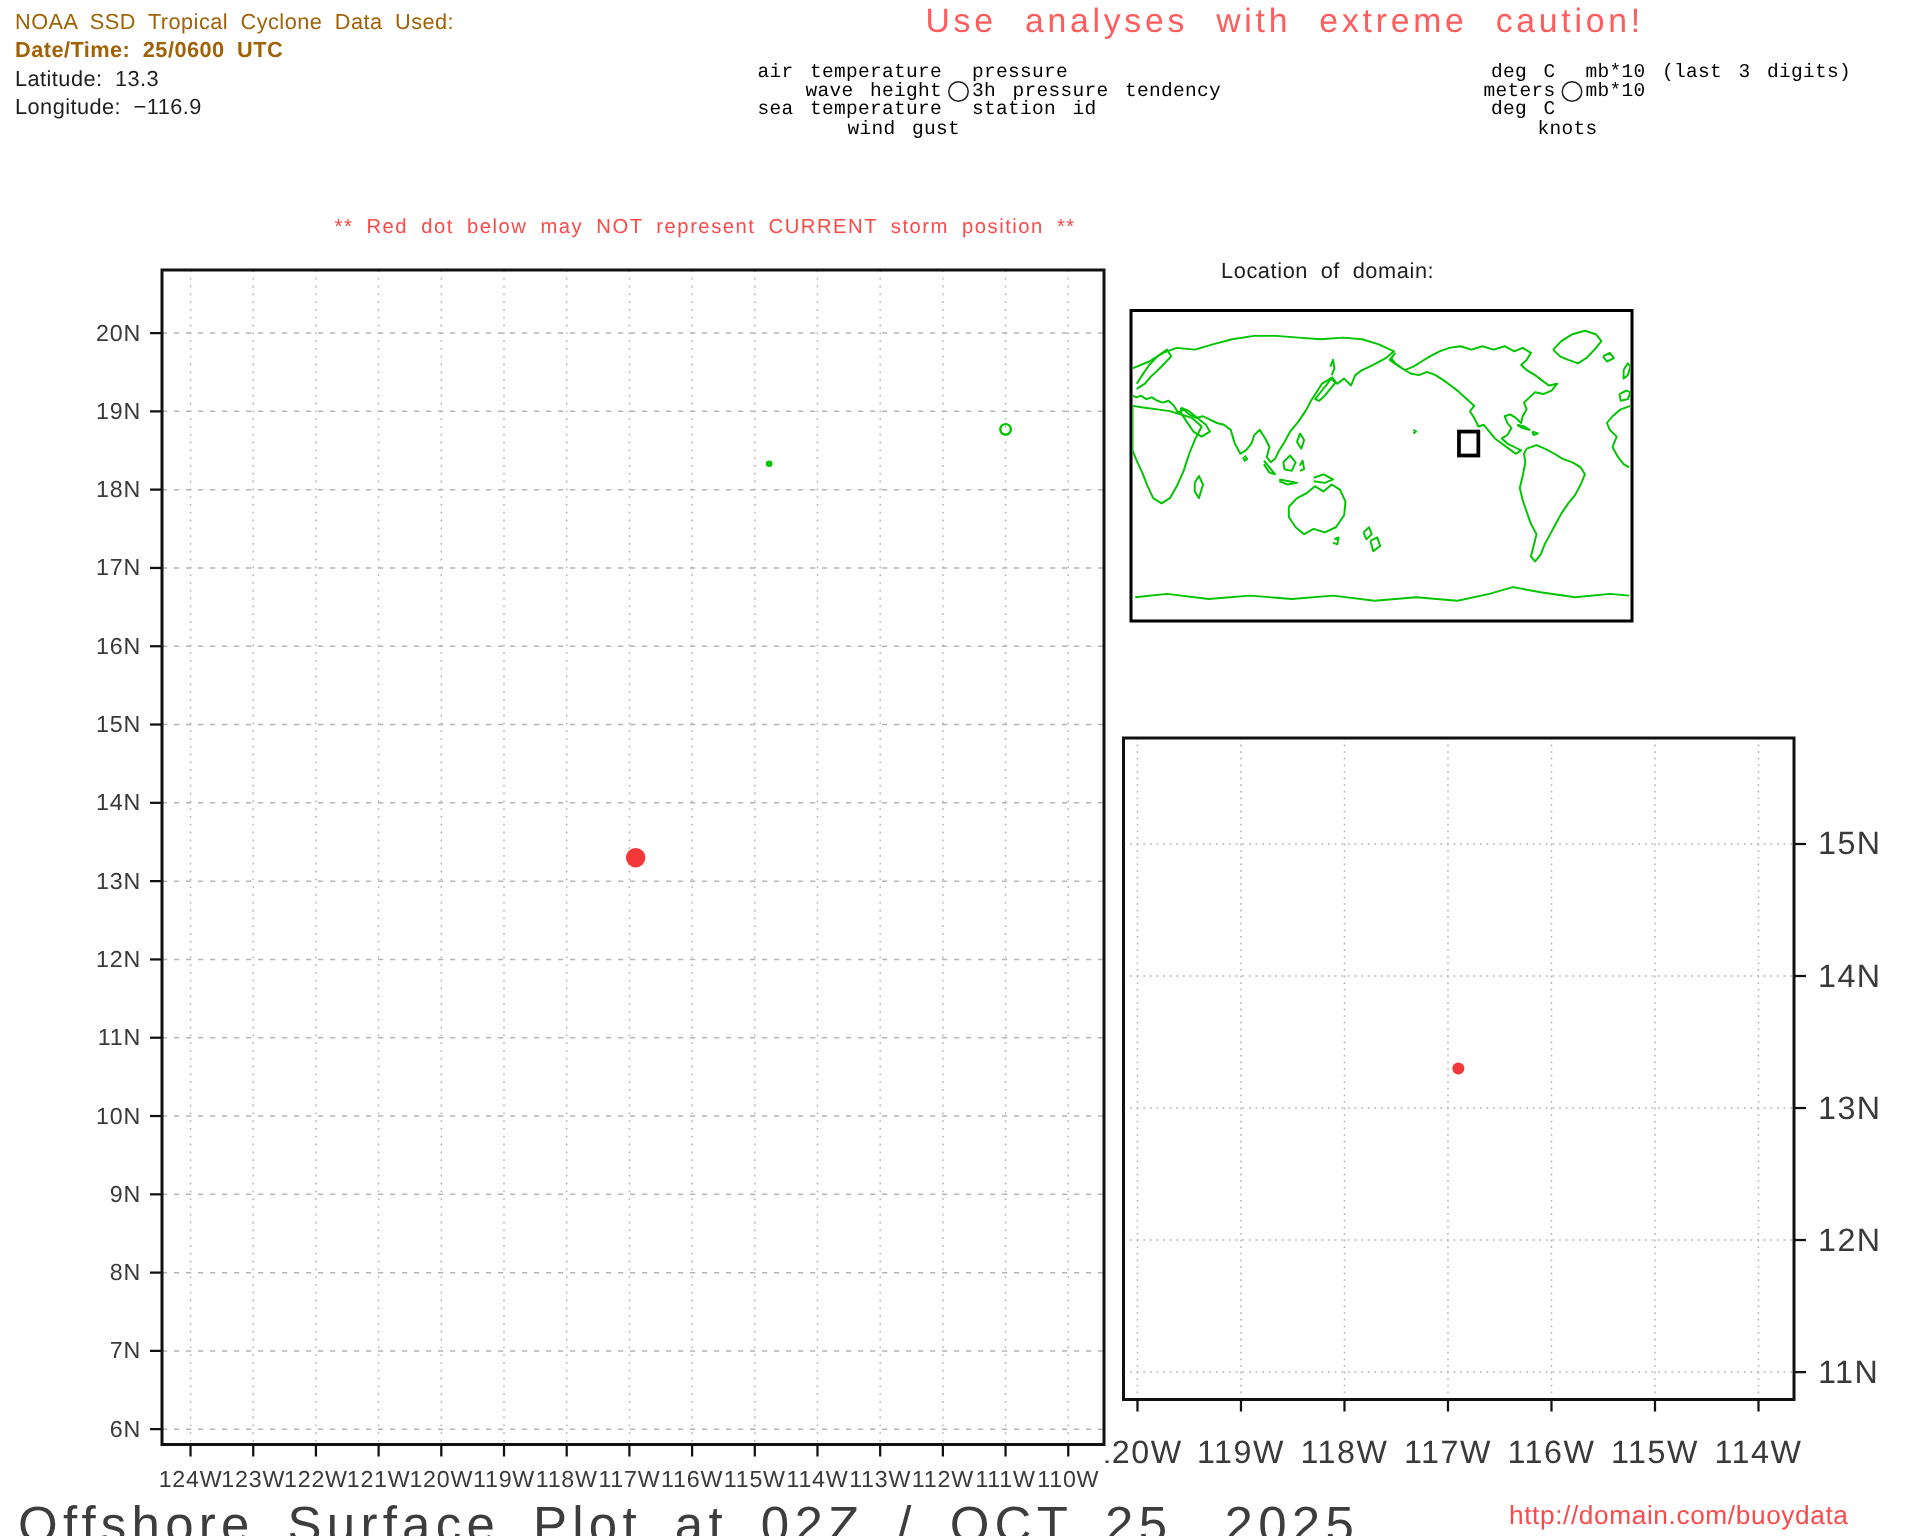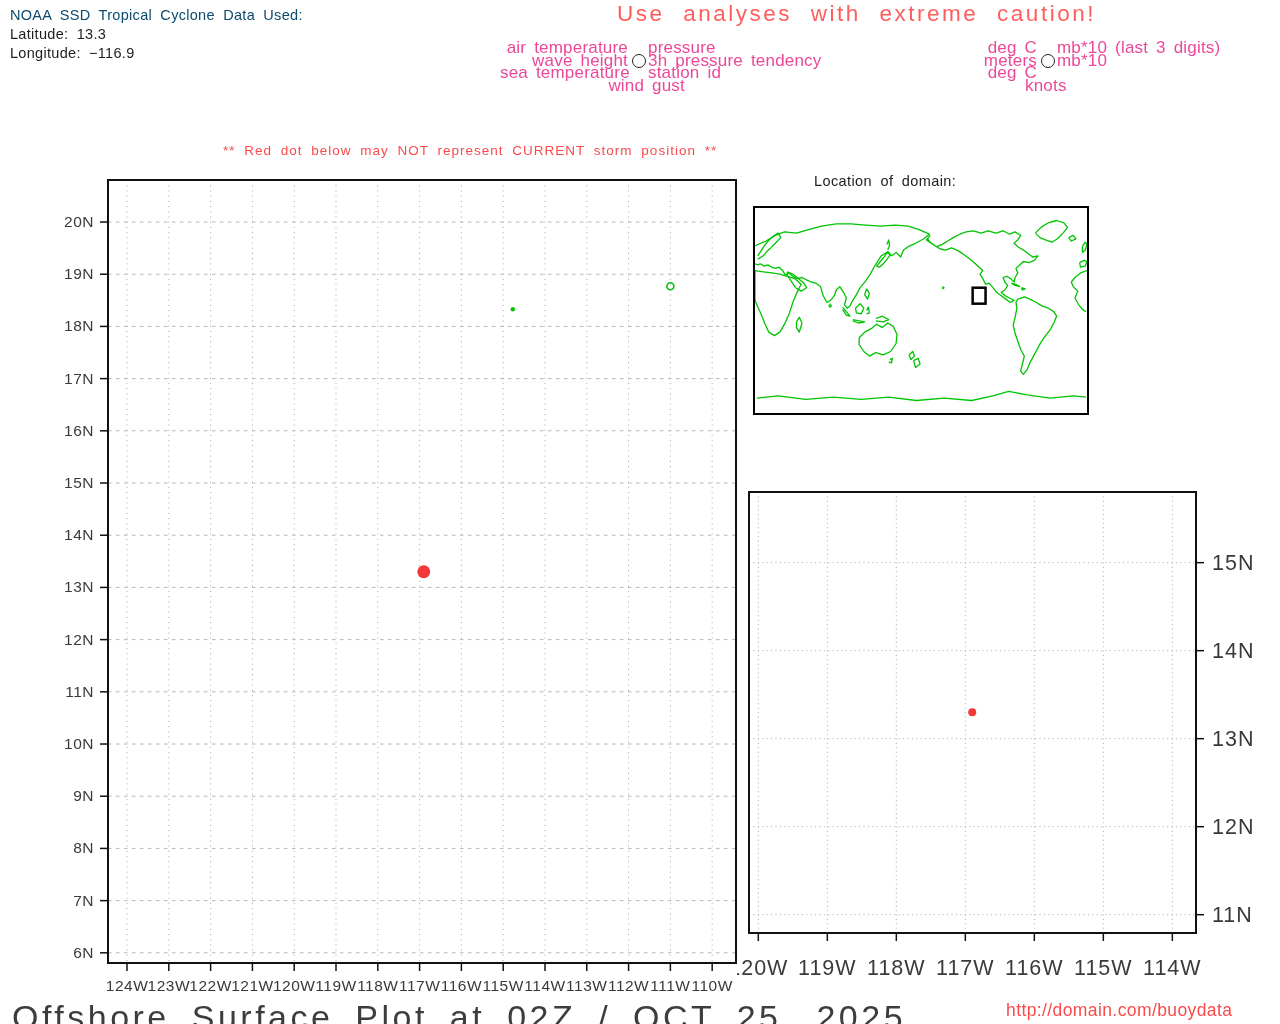--- a/index.html
+++ b/index.html
@@ -3,26 +3,26 @@
 <meta charset="utf-8">
 <style>
   html,body{margin:0;padding:0;}
   body{
     width:1280px;height:1024px;position:relative;overflow:hidden;
     background:#ffffff;font-family:"Liberation Sans",sans-serif;color:#1e1e1e;
   }
   .abs{position:absolute;}
   
   #hdr{left:10px;top:6px;font-size:14.5px;line-height:19px;letter-spacing:.3px;word-spacing:4px;white-space:nowrap;}
-  .red{color:#0c4a6e;}
+  .red{color:#a16207;}
   .bold{font-weight:bold;}
   
   #caution{left:617px;top:1px;font-size:22.5px;letter-spacing:2.5px;word-spacing:10px;color:#ff5d5d;white-space:nowrap;}
   
-  .legend{font-size:17px;line-height:13px;letter-spacing:.2px;word-spacing:3px;color:#ec4899;}
+  .legend{font-size:13px;line-height:13px;letter-spacing:.2px;word-spacing:3px;color:#000000;font-family:Liberation Mono, monospace;}
   .legend span{position:absolute;white-space:nowrap;}
   #legend-station{left:500px;top:41px;width:310px;height:58px;}
   #legend-units{left:930px;top:41px;width:345px;height:58px;}
   .lg-circle{position:absolute;width:12px;height:12px;border:1.5px solid #222;border-radius:50%;background:#fff;}
   .ra{text-align:right;}
   
   #warning{left:175px;top:143px;font-size:13.5px;letter-spacing:1px;word-spacing:4px;color:#fa4a4a;white-space:nowrap;margin-left:48px;}
   
   #map-title{left:814px;top:173px;font-size:14.5px;letter-spacing:.4px;word-spacing:4px;}
   #worldmap-box{left:753px;top:206px;width:332px;height:205px;border:2px solid #000;background:#fff;}
@@ -30,31 +30,32 @@
   #footer-title{left:12px;top:986px;font-size:34px;letter-spacing:3.5px;word-spacing:9px;color:#3d3d3d;white-space:nowrap;margin-top:12px;}
   #footer-url{left:1006px;top:1000px;font-size:17.5px;letter-spacing:.4px;color:#f94b4b;white-space:nowrap;text-decoration:none;}
   svg{display:block;}
   svg text{font-family:"Liberation Sans",sans-serif;fill:#3a3a3a;}
 </style>
 </head>
 <body>
 
 <div id="hdr" class="abs">
   <div class="red">NOAA SSD Tropical Cyclone Data Used:</div>
+  <div class="red bold">Date/Time: 25/0600 UTC</div>
   <div>Latitude: 13.3</div>
   <div>Longitude: −116.9</div>
 </div>
 
 <div id="caution" class="abs">Use analyses with extreme caution!</div>
 
 <div id="legend-station" class="abs legend">
   <span class="ra" style="left:0;width:128px;top:0">air temperature</span>
   <span class="ra" style="left:0;width:128px;top:12.5px">wave height</span>
   <span class="ra" style="left:0;width:128px;top:25px">sea temperature</span>
-  <span style="left:65px;width:120px;top:37.5px;text-align:right">wind gust</span>
+  <span style="left:65px;width:120px;top:37.5px;text-align:left">wind gust</span>
   <span class="lg-circle" style="left:132px;top:13px"></span>
   <span style="left:148px;top:0">pressure</span>
   <span style="left:148px;top:12.5px">3h pressure tendency</span>
   <span style="left:148px;top:25px">station id</span>
 </div>
 
 <div id="legend-units" class="abs legend">
   <span class="ra" style="left:0;width:107px;top:0">deg C</span>
   <span class="ra" style="left:0;width:107px;top:12.5px">meters</span>
   <span class="ra" style="left:0;width:107px;top:25px">deg C</span>

